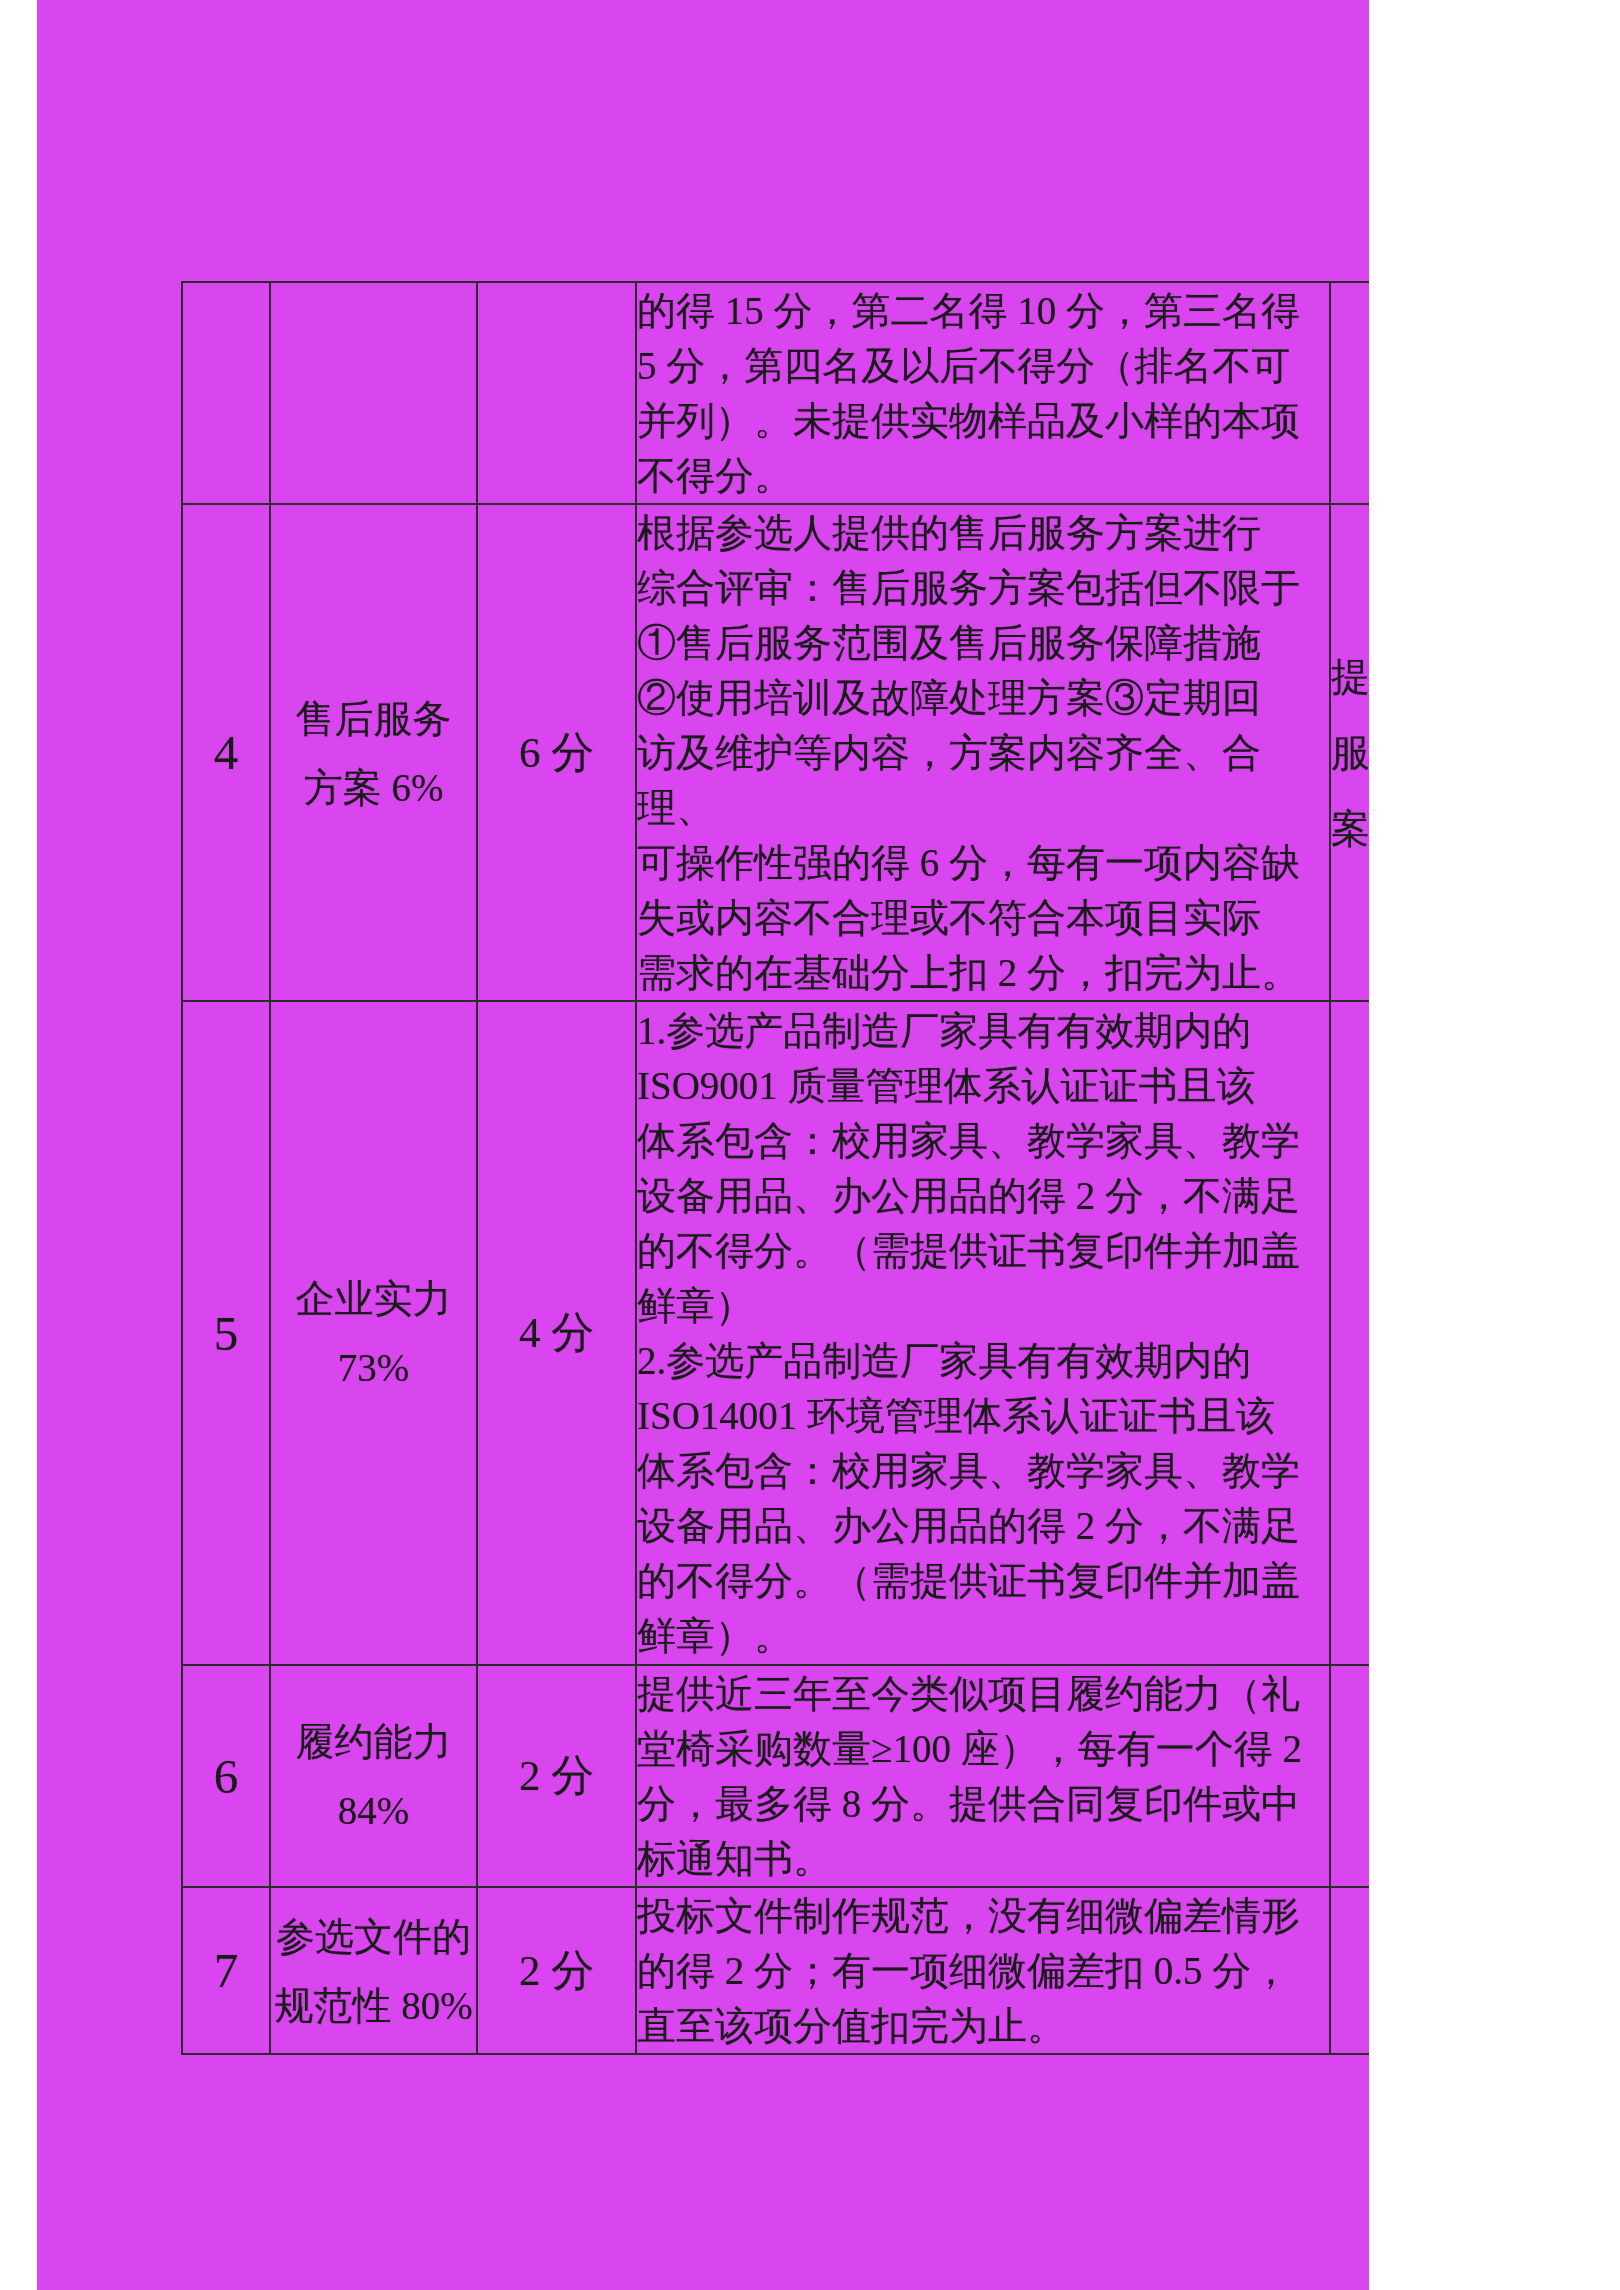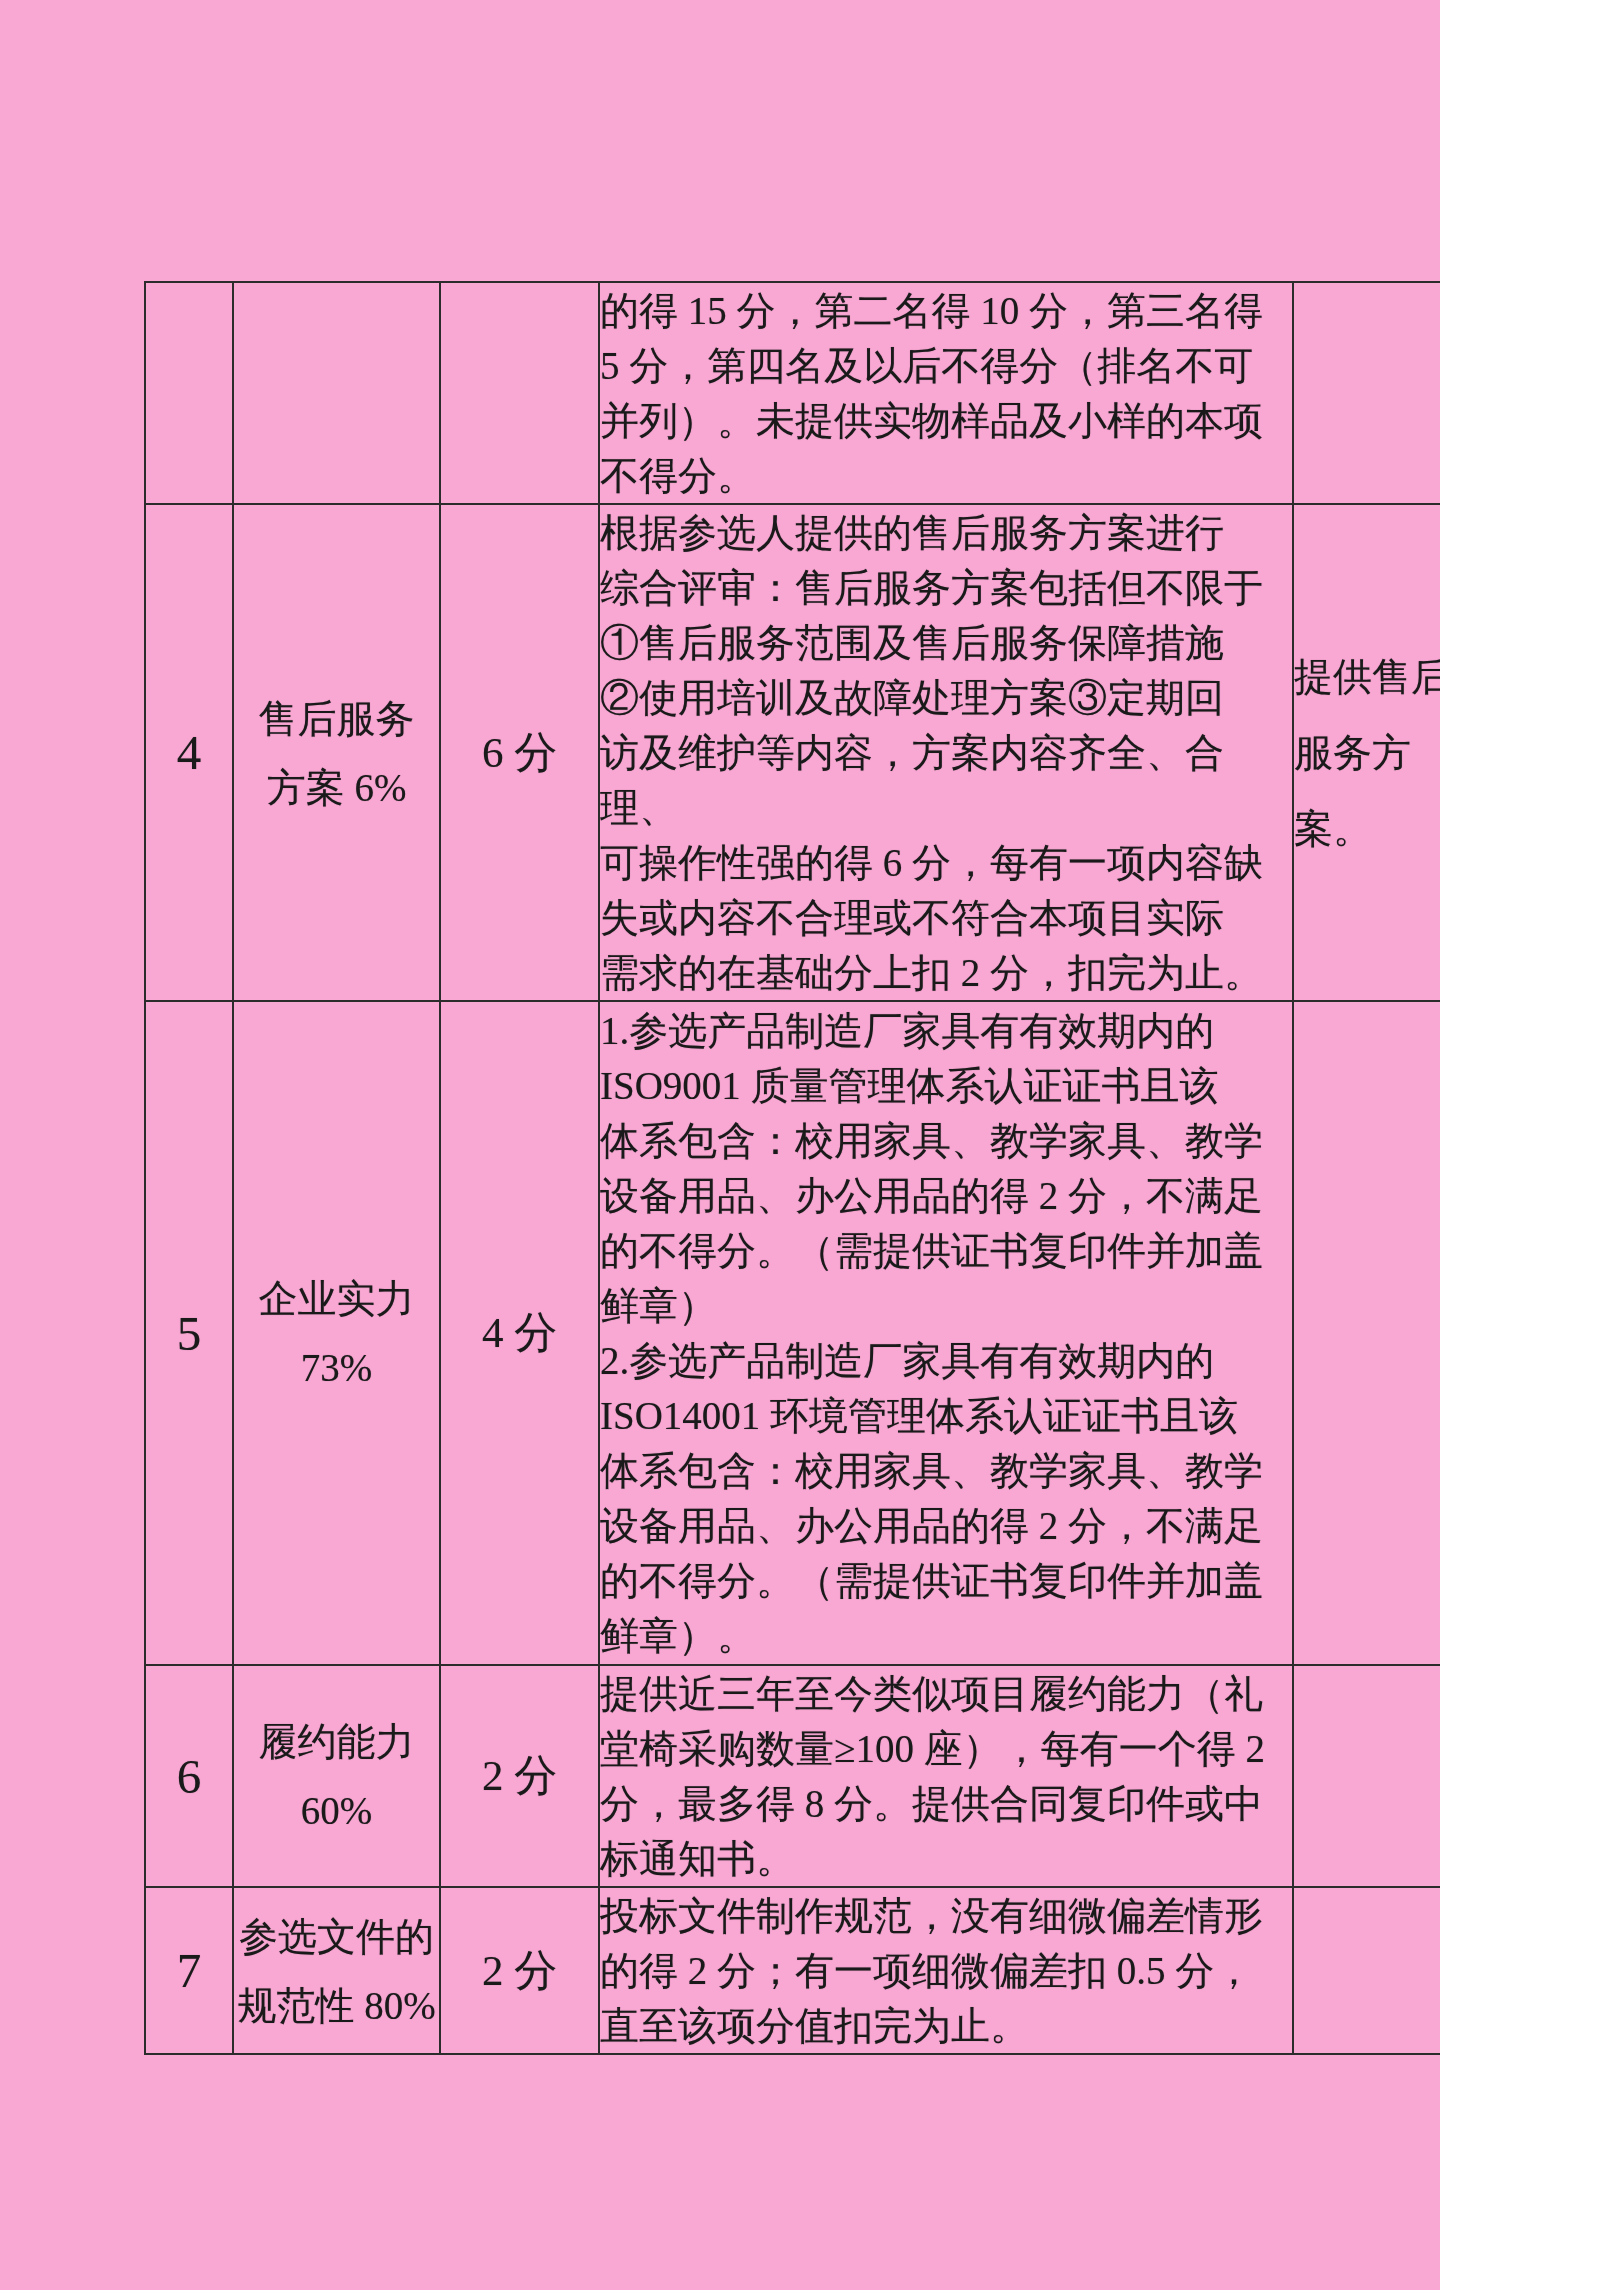--- a/index.html
+++ b/index.html
@@ -2,24 +2,25 @@
 <html><head>
 <meta charset="utf-8">
 <style>
   html, body {
     margin: 0;
     padding: 0;
     background: #ffffff;
   }
   .page {
     position: relative;
-    width: 1440px;
+    width: 1332px;
     height: 2291px;
-    background: #f9a8d4;
+    background: #d946ef;
     overflow: hidden;
+    margin-left: 37px;
   }
   table.score-table {
     position: absolute;
     left: 144px;
     top: 281px;
     width: 1329px;
     height: 1725px;
     border-collapse: collapse;
     table-layout: fixed;
     font-family: "Liberation Serif", "DejaVu Serif", serif;
@@ -123,21 +124,21 @@
 ISO14001 环境管理体系认证证书且该
 体系包含：校用家具、教学家具、教学
 设备用品、办公用品的得 2 分，不满足
 的不得分。（需提供证书复印件并加盖
 鲜章）。</td>
         <td class="c-remark"></td>
       </tr>
       <tr class="r3">
         <td class="c-num">6</td>
         <td class="c-name">履约能力
-60%</td>
+84%</td>
         <td class="c-score">2 分</td>
         <td class="c-crit">提供近三年至今类似项目履约能力（礼
 堂椅采购数量≥100 座），每有一个得 2
 分，最多得 8 分。提供合同复印件或中
 标通知书。</td>
         <td class="c-remark"></td>
       </tr>
       <tr class="r4">
         <td class="c-num">7</td>
         <td class="c-name">参选文件的

